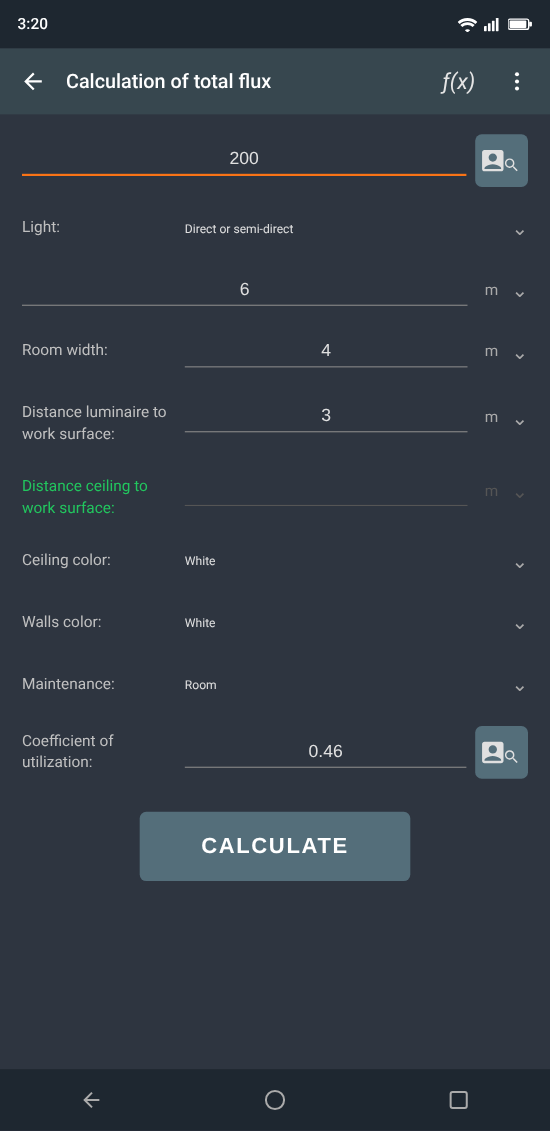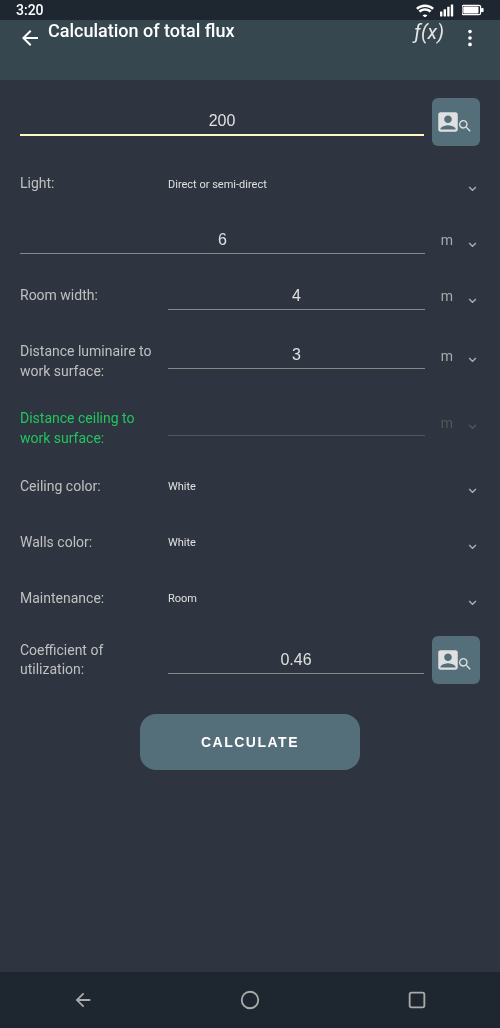--- a/index.html
+++ b/index.html
@@ -11,21 +11,21 @@
       font-family: 'Roboto', Arial, sans-serif;
       color: #e0e0e0;
       overflow: hidden;
       display: flex;
       flex-direction: column;
     }
 
     
     .status-bar {
       background: #1e2730;
-      height: 20px;
+      height: 44px;
       display: flex;
       align-items: center;
       justify-content: space-between;
       padding: 0 16px;
       flex-shrink: 0;
     }
     .status-time {
       font-size: 14px;
       font-weight: 500;
       color: #fff;
@@ -37,21 +37,23 @@
     }
     .status-icons svg {
       fill: #fff;
     }
 
     
     .app-bar {
       background: #37474f;
       height: 60px;
       display: flex;
+      align-items: center;
       padding: 0 12px;
+      gap: 12px;
       flex-shrink: 0;
     }
     .app-bar-back {
       color: #fff;
       font-size: 22px;
       cursor: pointer;
       width: 36px;
       height: 36px;
       display: flex;
       align-items: center;
@@ -130,21 +132,21 @@
       border: none;
       border-bottom: 1px solid #888;
       color: #e0e0e0;
       font-size: 16px;
       text-align: center;
       padding: 4px 0 4px 0;
       width: 100%;
       outline: none;
     }
     .text-input.active-underline {
-      border-bottom: 2px solid #fef9c3;
+      border-bottom: 2px solid #f97316;
     }
     .text-input.dimmed {
       color: #555;
       border-bottom: 1px solid #555;
     }
 
     .unit-label {
       font-size: 14px;
       color: #aaa;
       min-width: 20px;
@@ -188,25 +190,25 @@
 
     
     .calc-btn-area {
       display: flex;
       justify-content: center;
       padding: 20px 0 16px;
     }
     .calc-btn {
       background: #546e7a;
       color: #ffffff;
-      font-size: 14px;
+      font-size: 20px;
       font-weight: 700;
       letter-spacing: 1.5px;
       border: none;
-      border-radius: 16px;
+      border-radius: 6px;
       padding: 20px 56px;
       cursor: pointer;
       min-width: 220px;
       text-align: center;
     }
 
     
     .nav-bar {
       background: #1e2730;
       height: 56px;

